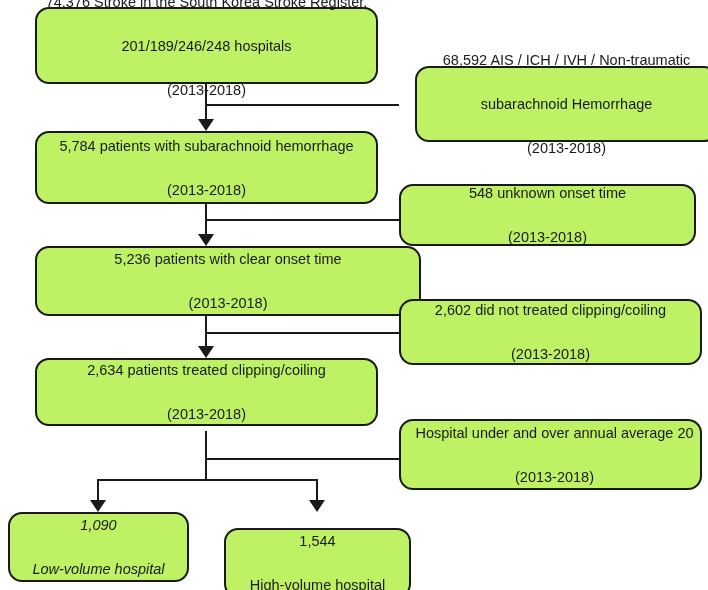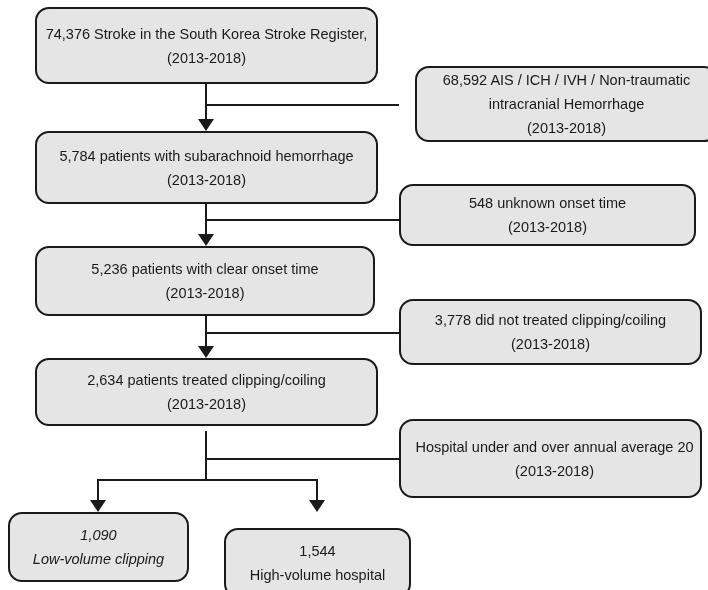--- a/index.html
+++ b/index.html
@@ -8,31 +8,32 @@
     width: 708px;
     height: 590px;
     background: #ffffff;
     font-family: "Liberation Sans", sans-serif;
     color: #1a1a1a;
     overflow: hidden;
   }
   .box {
     position: absolute;
     box-sizing: border-box;
-    background: #e5e5e5;
+    background: #bef264;
     border: 2.5px solid #1a1a1a;
     border-radius: 14px;
     display: flex;
     flex-direction: column;
     align-items: center;
     justify-content: center;
     text-align: center;
     font-size: 14.5px;
     line-height: 24px;
     z-index: 2;
+    gap: 20px;
   }
   .box .bline { white-space: nowrap; }
   .vline, .hline {
     position: absolute;
     background: #1a1a1a;
     z-index: 1;
   }
   .vline { width: 2px; }
   .hline { height: 1.5px; }
   .arrow {
@@ -44,62 +45,63 @@
     z-index: 1;
   }
 </style>
 </head>
 <body>
 
 <div class="canvas">
 
   <div class="box" style="left:35px; top:7px; width:343px; height:77px;">
     <div class="bline">74,376 Stroke in the South Korea Stroke Register,</div>
+    <div class="bline">201/189/246/248 hospitals</div>
     <div class="bline">(2013-2018)</div>
   </div>
 
   <div class="box" style="left:35px; top:131px; width:343px; height:73px;">
     <div class="bline">5,784 patients with subarachnoid hemorrhage</div>
     <div class="bline">(2013-2018)</div>
   </div>
 
-  <div class="box" style="left:35px; top:246px; width:340px; height:70px;">
+  <div class="box" style="left:35px; top:246px; width:386px; height:70px;">
     <div class="bline">5,236 patients with clear onset time</div>
     <div class="bline">(2013-2018)</div>
   </div>
 
   <div class="box" style="left:35px; top:358px; width:343px; height:68px;">
     <div class="bline">2,634 patients treated clipping/coiling</div>
     <div class="bline">(2013-2018)</div>
   </div>
 
   <div class="box" style="left:399px; top:66px; width:303px; height:76px;margin-left:16px;">
     <div class="bline">68,592 AIS / ICH / IVH / Non-traumatic</div>
-    <div class="bline">intracranial Hemorrhage</div>
+    <div class="bline">subarachnoid Hemorrhage</div>
     <div class="bline">(2013-2018)</div>
   </div>
 
   <div class="box" style="left:399px; top:184px; width:297px; height:62px;">
     <div class="bline">548 unknown onset time</div>
     <div class="bline">(2013-2018)</div>
   </div>
 
   <div class="box" style="left:399px; top:299px; width:303px; height:66px;">
-    <div class="bline">3,778 did not treated clipping/coiling</div>
+    <div class="bline">2,602 did not treated clipping/coiling</div>
     <div class="bline">(2013-2018)</div>
   </div>
 
-  <div class="box" style="left:399px; top:419px; width:303px; height:79px;padding-left:8px;">
+  <div class="box" style="left:399px; top:419px; width:303px; height:71px;padding-left:8px;">
     <div class="bline">Hospital under and over annual average 20</div>
     <div class="bline">(2013-2018)</div>
   </div>
 
   <div class="box" style="left:8px; top:512px; width:181px; height:70px;font-style:italic;">
     <div class="bline">1,090</div>
-    <div class="bline">Low-volume clipping</div>
+    <div class="bline">Low-volume hospital</div>
   </div>
 
   <div class="box" style="left:224px; top:512px; width:187px; height:70px;margin-top:16px;">
     <div class="bline">1,544</div>
     <div class="bline">High-volume hospital</div>
   </div>
 
   <div class="vline" style="left:205px; top:83px; height:38px;"></div>
   <div class="arrow" style="left:198px; top:119px;"></div>
   <div class="hline" style="left:206px; top:104px; width:193px;"></div>

